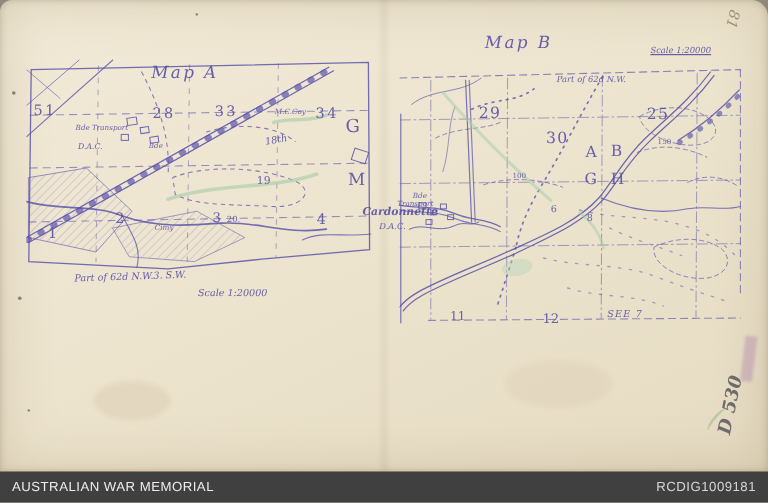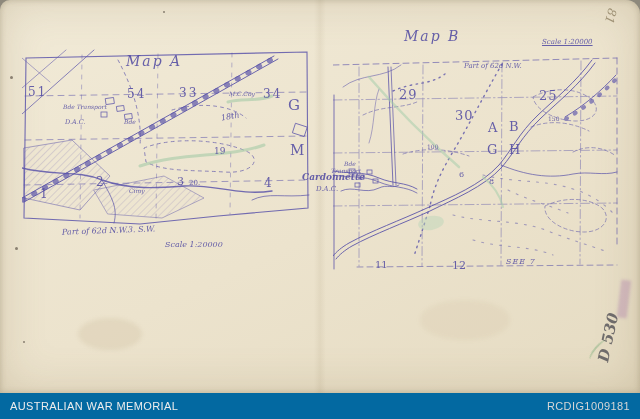--- a/index.html
+++ b/index.html
@@ -8,21 +8,21 @@
     background:linear-gradient(155deg,#f1ead7 0%,#ece3cd 55%,#e5dbc2 100%);
     border-radius:10px 14px 0 0;
     box-shadow:inset 0 0 45px rgba(130,110,70,.22), inset 0 0 6px rgba(90,80,50,.28);}
   .crease{position:absolute;left:314px;top:0;width:12px;height:100%;
     background:linear-gradient(90deg,rgba(120,100,60,0),rgba(120,100,60,.08),rgba(120,100,60,0));}
   .stain{position:absolute;border-radius:50%;filter:blur(2px);}
   .speck{position:absolute;width:3px;height:3px;border-radius:50%;background:rgba(60,50,40,.55);}
   .lbl{position:absolute;color:#544da3;white-space:nowrap;line-height:1;opacity:.88;font-family:"DejaVu Serif",serif;}
   .hw{font-style:italic;}
   .svgmap{position:absolute;}
-  .footer{position:absolute;left:0;right:0;bottom:0;height:26px;background:#0369a1;
+  .footer{position:absolute;left:0;right:0;bottom:0;height:26px;background:#404040;
     display:flex;align-items:center;justify-content:space-between;padding:0 10px;
     font-family:"Liberation Sans",sans-serif;font-size:11px;letter-spacing:.4px;color:#ededed;}
   .footer .id{color:#d6d6d6;}
   .purple-stamp{position:absolute;left:619px;top:280px;width:10px;height:38px;
     background:rgba(150,90,160,.28);filter:blur(1.5px);transform:rotate(7deg);}
   .green-arc{position:absolute;left:594px;top:338px;width:6px;height:24px;
     border-left:2px solid rgba(120,170,120,.45);border-radius:50%;transform:rotate(40deg);filter:blur(.5px);}
 </style>
 </head>
 <body>
@@ -141,21 +141,21 @@
       </g>
       <g fill="none" stroke="#a9cfad" stroke-linecap="round" opacity="0.55">
         <path d="M36,22 C62,52 96,86 126,112" stroke-width="2.6"></path>
         <path d="M150,122 C160,130 167,140 170,152" stroke-width="2.2"></path>
       </g>
       <ellipse cx="98" cy="168" rx="13" ry="7" fill="#b7d5b7" opacity="0.45" transform="rotate(-10 98 168)"></ellipse>
     </svg>
 
     <span class="lbl hw" style="left:126px;top:30px;font-size:14px;letter-spacing:2px;margin-top:24px;">Map A</span>
     <span class="lbl" style="left:28px;top:86px;font-size:12px;letter-spacing:2px;">51</span>
-    <span class="lbl" style="left:127px;top:88px;font-size:12px;letter-spacing:2px;">54</span>
+    <span class="lbl" style="left:127px;top:88px;font-size:12px;letter-spacing:2px;">28</span>
     <span class="lbl" style="left:179px;top:87px;font-size:12px;letter-spacing:2px;">33</span>
     <span class="lbl" style="left:263px;top:88px;font-size:12px;letter-spacing:2px;">34</span>
     <span class="lbl hw" style="left:229px;top:91px;font-size:6px;">M.C.Coy</span>
     <span class="lbl hw" style="left:221px;top:113px;font-size:8px;transform:rotate(-10deg);">18th</span>
     <span class="lbl" style="left:214px;top:147px;font-size:9px;">19</span>
     <span class="lbl" style="left:288px;top:98px;font-size:15px;">G</span>
     <span class="lbl" style="left:290px;top:143px;font-size:14px;">M</span>
     <span class="lbl" style="left:40px;top:188px;font-size:12px;">1</span>
     <span class="lbl" style="left:96px;top:176px;font-size:12px;">2</span>
     <span class="lbl" style="left:177px;top:176px;font-size:11px;">3</span>

